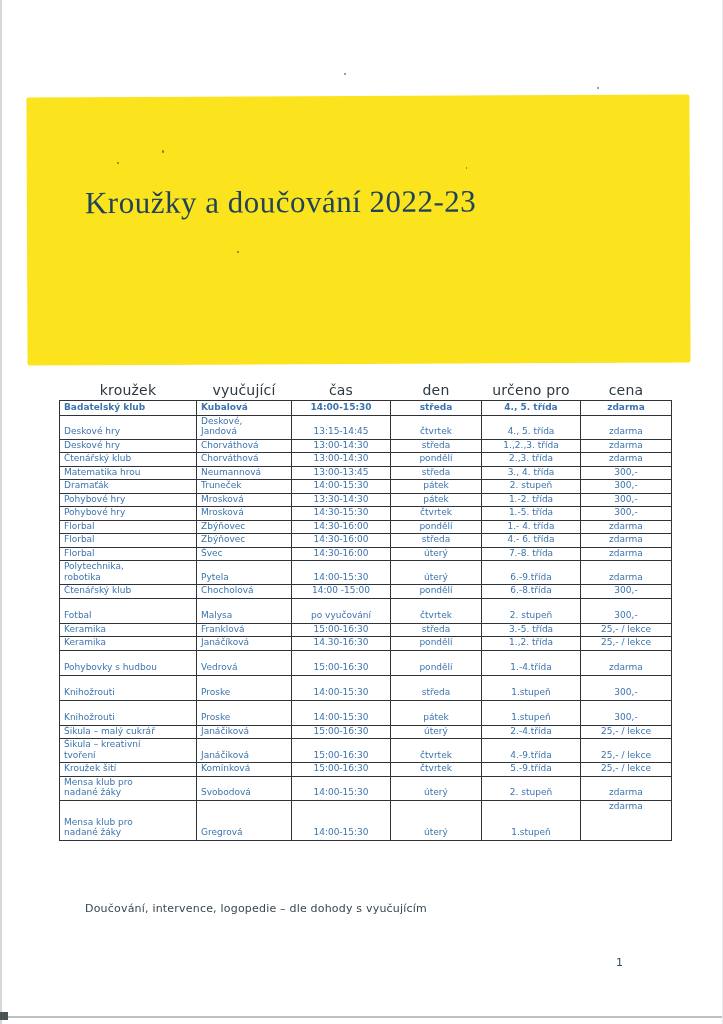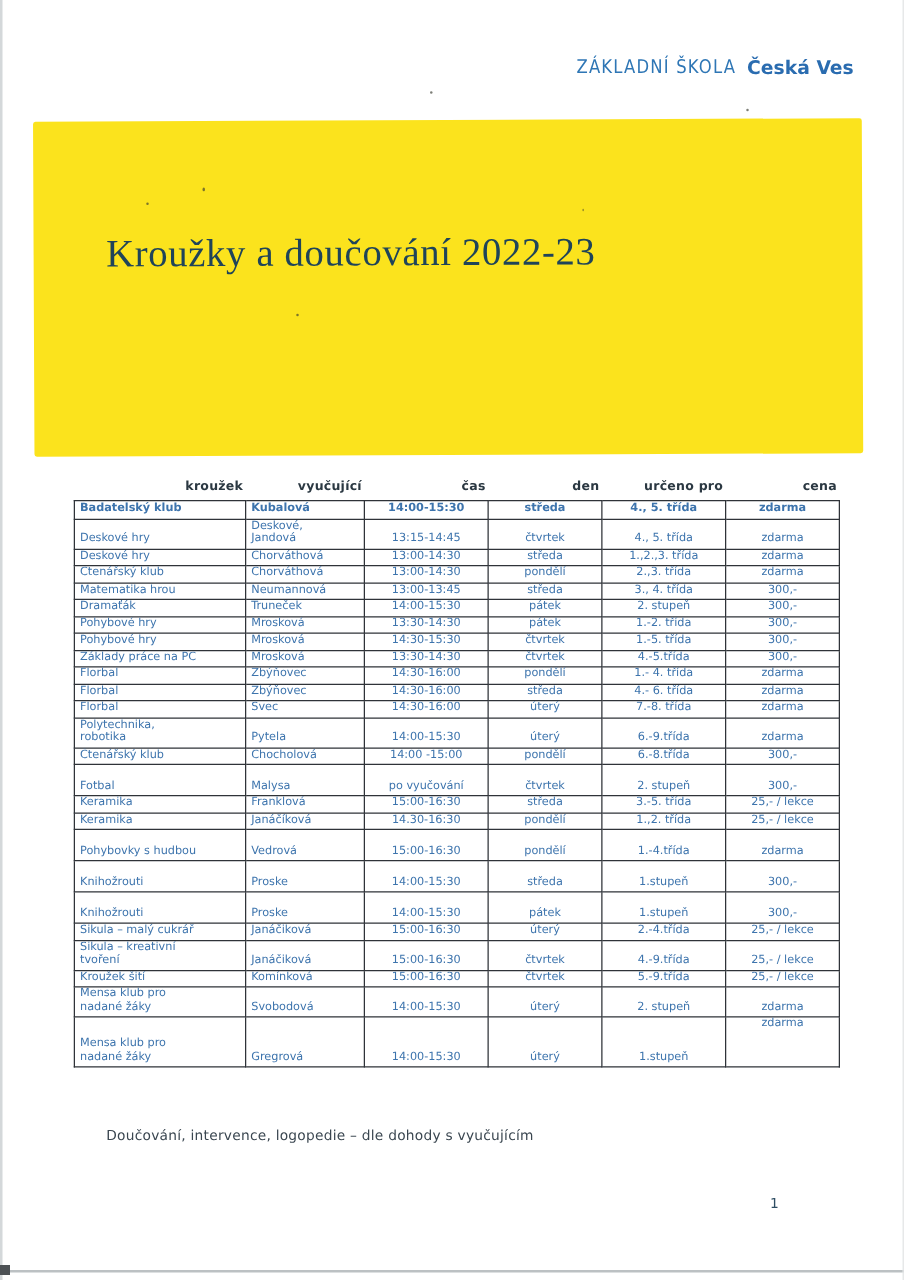--- a/index.html
+++ b/index.html
@@ -39,22 +39,22 @@
     font-family:"Liberation Serif","DejaVu Serif",serif;font-weight:normal;
     font-size:31px;color:var(--title-text);letter-spacing:0.5px;
   }
   
   .table-area{position:absolute;left:59px;top:385px;width:612px;}
   table{border-collapse:collapse;table-layout:fixed;width:612px;
     color:var(--table-text);font-size:9px;line-height:10.5px;}
   col.w0{width:137px}col.w1{width:95px}col.w2{width:99px}
   col.w3{width:91px}col.w4{width:99px}col.w5{width:91px}
   thead th{
-    border:none;font-size:10px;font-weight:bold;color:var(--heading-text);
-    text-align:right;padding:0 2px 4px;letter-spacing:0.2px;
+    border:none;font-size:14px;font-weight:normal;color:var(--heading-text);
+    text-align:center;padding:0 2px 4px;letter-spacing:0.2px;
   }
   tbody td{
     border:1px solid var(--border);vertical-align:bottom;
     padding:0 4px 2px;white-space:pre-line;overflow:hidden;
   }
   tbody td.c0,tbody td.c1{text-align:left;}
   tbody td.c2,tbody td.c3,tbody td.c4,tbody td.c5{text-align:center;}
   tr.mid td{vertical-align:middle;}
   td.va-top{vertical-align:top;}
   
@@ -70,24 +70,20 @@
   .edge-bottom{position:absolute;left:6px;top:1016px;width:717px;height:2px;background:#bcc1c3;}
   .edge-right{position:absolute;right:0;top:0;width:1px;height:1024px;background:#e6e9ea;}
   .corner-mark{position:absolute;left:0;top:1012px;width:8px;height:8px;background:#4d5255;}
   .speck{position:absolute;background:rgba(55,58,48,0.65);border-radius:50%;}
 </style>
 </head>
 <body>
 
 <div class="page">
 
-  <div class="logo">
-    <span class="school-type">ZÁKLADNÍ ŠKOLA</span>
-    <span class="school-name">Česká Ves</span>
-  </div>
 
   <div class="banner">
     <h1>Kroužky a doučování 2022-23</h1>
   </div>
 
   <div class="table-area">
     <table>
       <colgroup>
         <col class="w0">
           <col class="w1">
@@ -166,28 +162,20 @@
           </tr>
           <tr style="height: 12px;">
             <td class="c0">Pohybové hry</td>
             <td class="c1">Mrosková</td>
             <td class="c2">14:30-15:30</td>
             <td class="c3">čtvrtek</td>
             <td class="c4">1.-5. třída</td>
             <td class="c5">300,-</td>
           </tr>
           <tr style="height: 12px;">
-            <td class="c0">Základy práce na PC</td>
-            <td class="c1">Mrosková</td>
-            <td class="c2">13:30-14:30</td>
-            <td class="c3">čtvrtek</td>
-            <td class="c4">4.-5.třída</td>
-            <td class="c5">300,-</td>
-          </tr>
-          <tr style="height: 12px;">
             <td class="c0">Florbal</td>
             <td class="c1">Zbýňovec</td>
             <td class="c2">14:30-16:00</td>
             <td class="c3">pondělí</td>
             <td class="c4">1.- 4. třída</td>
             <td class="c5">zdarma</td>
           </tr>
           <tr style="height: 12px;">
             <td class="c0">Florbal</td>
             <td class="c1">Zbýňovec</td>

